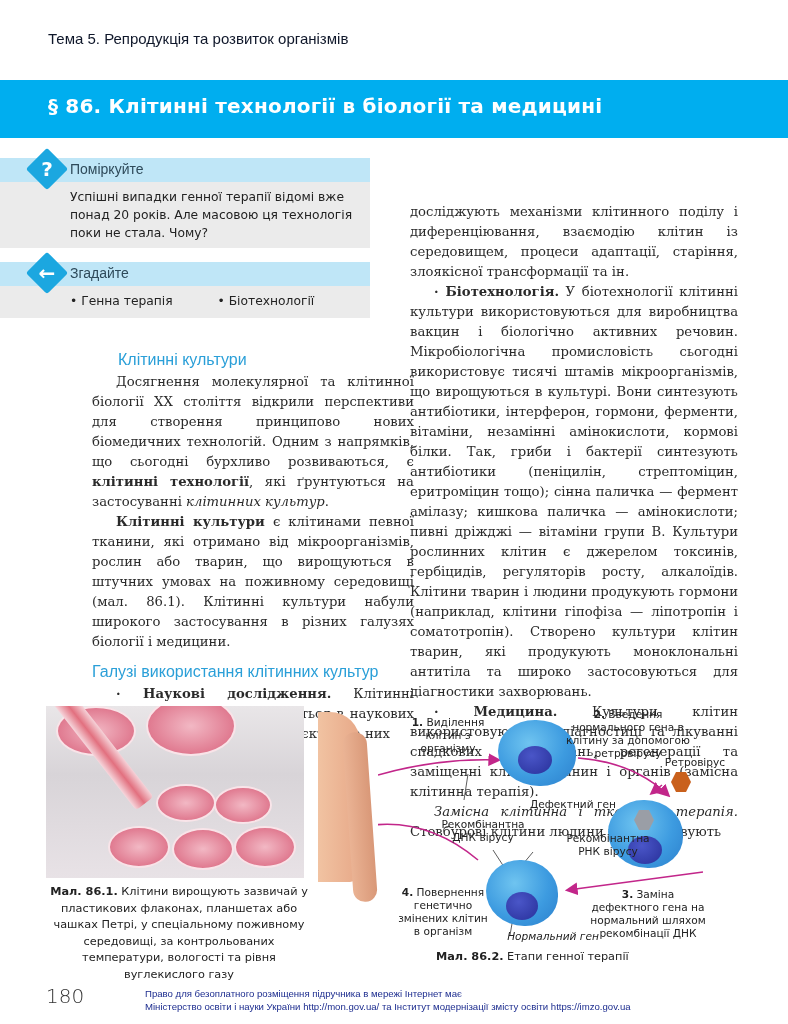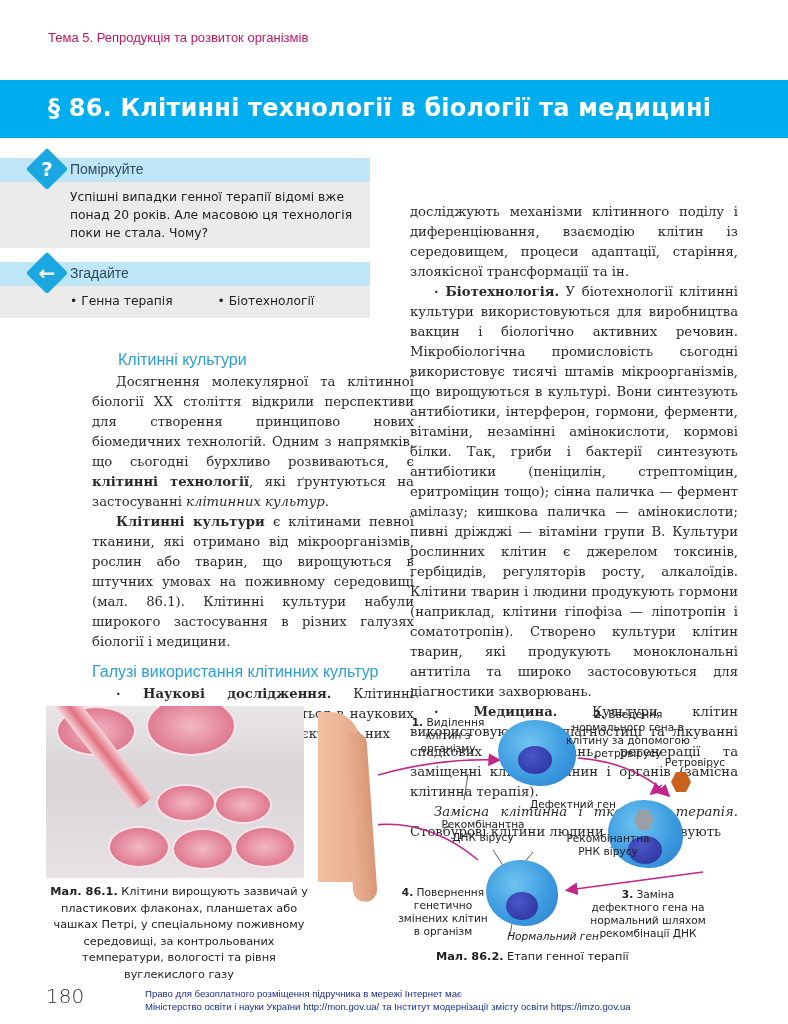--- a/index.html
+++ b/index.html
@@ -1,22 +1,22 @@
 <!DOCTYPE html>
 <html><head>
 <meta charset="utf-8">
 <style>
   * { box-sizing: border-box; margin: 0; padding: 0; }
   html, body { width: 788px; height: 1024px; background: #ffffff; overflow: hidden; }
   body { position: relative; font-family: "DejaVu Serif", serif; color: #2a2a2a; }
 
-  .running-head { position: absolute; left: 48px; top: 30px; font-family: "Liberation Sans", sans-serif; font-size: 13px; color: #be185d; }
+  .running-head { position: absolute; left: 48px; top: 30px; font-family: "Liberation Sans", sans-serif; font-size: 15px; color: #0f172a; }
 
   .title-band { position: absolute; left: 0; top: 80px; width: 788px; height: 58px; background: #00aeef; }
-  .title-band h1 { position: absolute; left: 48px; top: 14px; font-family: "DejaVu Sans", sans-serif; font-weight: bold; font-size: 24px; color: #ffffff; letter-spacing: 0.2px; }
+  .title-band h1 { position: absolute; left: 48px; top: 14px; font-family: "DejaVu Sans", sans-serif; font-weight: bold; font-size: 20px; color: #ffffff; letter-spacing: 0.2px; }
 
   .box { position: absolute; left: 0; width: 370px; }
   .box .head { height: 24px; background: #bfe6f7; position: relative; }
   .box .head .lbl { position: absolute; left: 70px; top: 3px; font-family: "Liberation Sans", sans-serif; font-size: 14px; color: #2e4a5a; }
   .box .body { background: #ebebeb; padding: 6px 10px 6px 70px; font-family: "DejaVu Sans", sans-serif; font-size: 12.3px; line-height: 18px; color: #222; }
   .diamond { position: absolute; left: 32px; width: 30px; height: 30px; background: #1ba7e0; transform: rotate(45deg); top: -4px; border-radius: 3px; }
   .diamond-glyph { position: absolute; left: 32px; top: -4px; width: 30px; height: 30px; color: #fff; font-family: "DejaVu Sans", sans-serif; font-weight: bold; font-size: 20px; text-align: center; line-height: 30px; }
   .think { top: 158px; }
   .recall { top: 262px; }
   .recall .body { display: flex; gap: 5px; padding-top: 6px; padding-bottom: 8px; }

